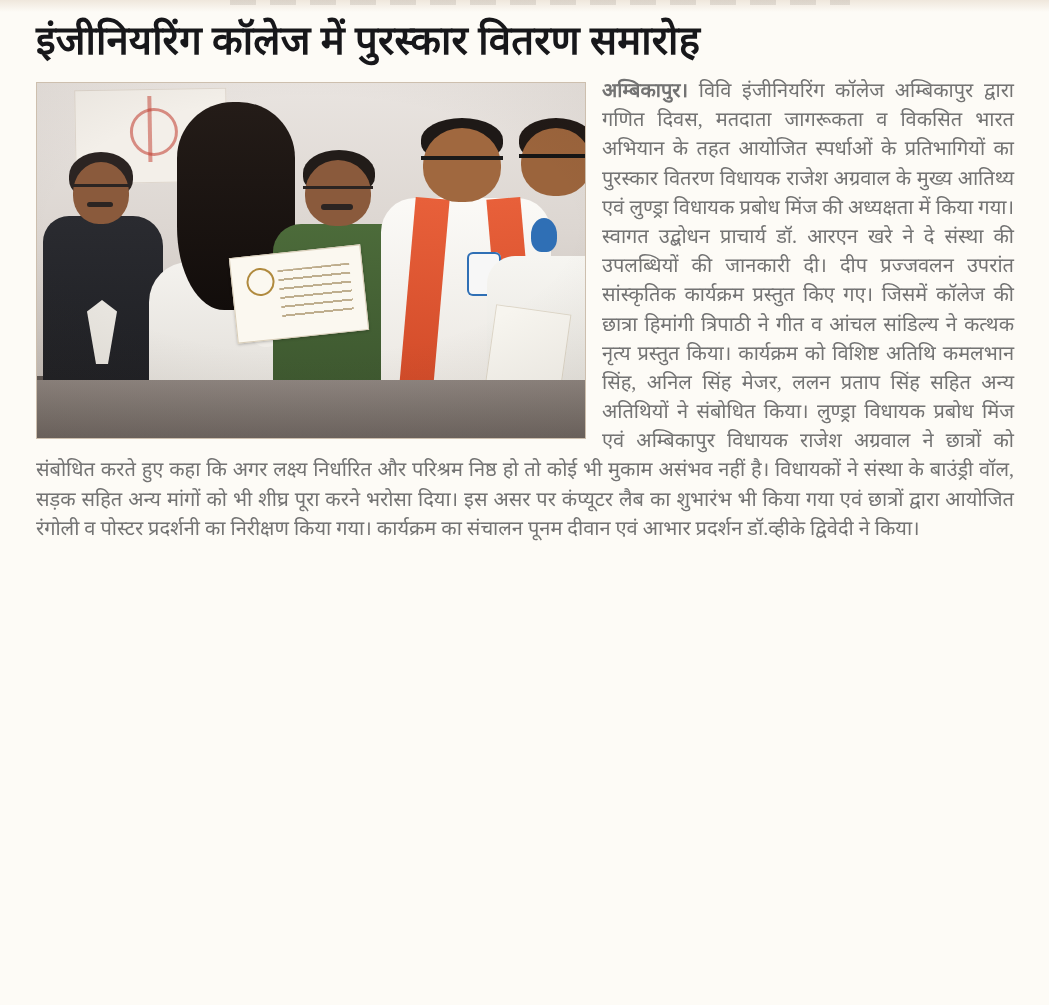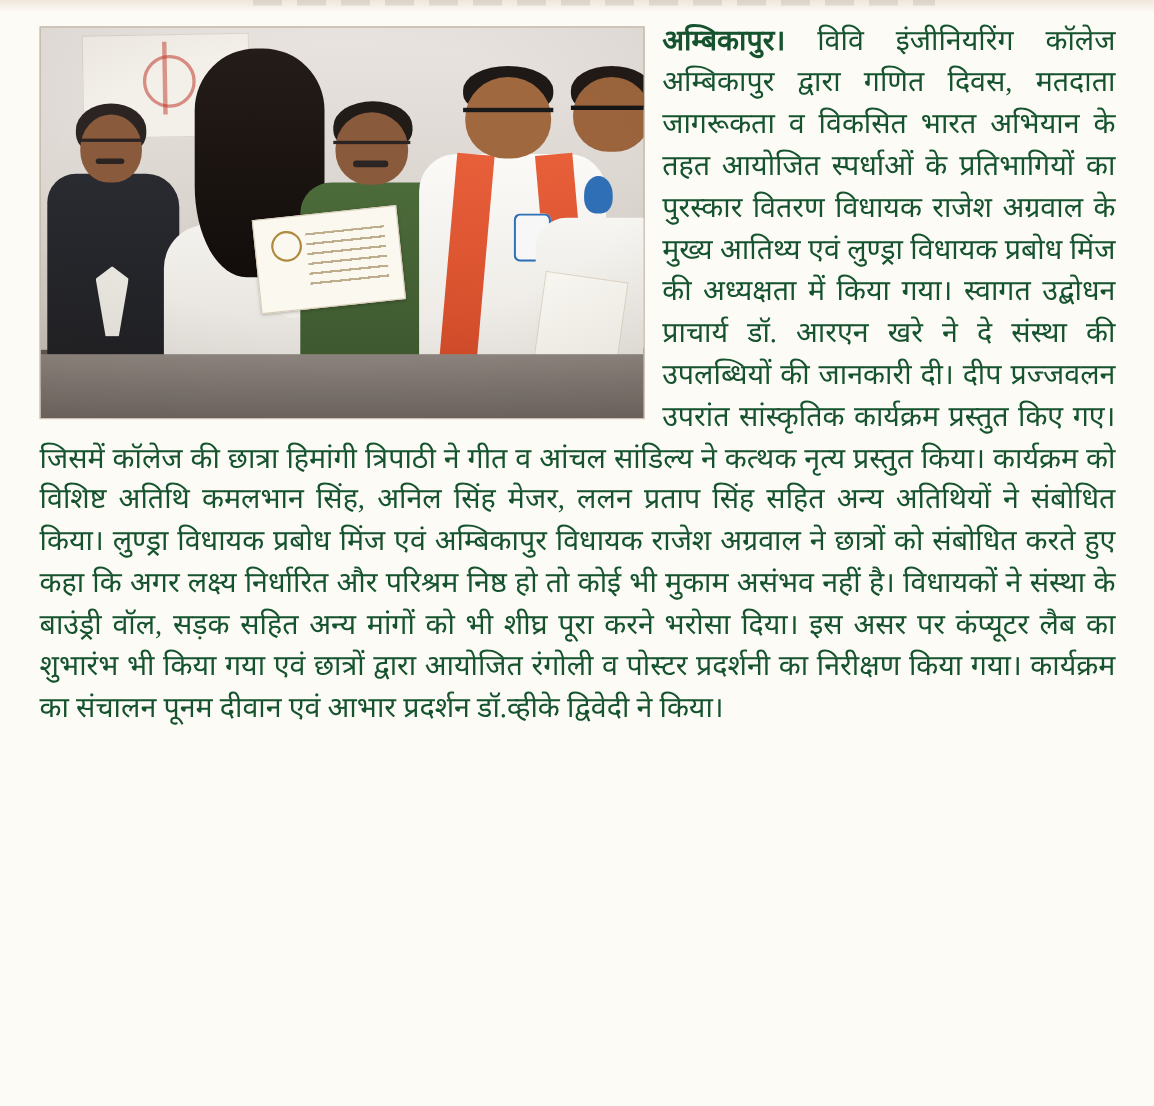--- a/index.html
+++ b/index.html
@@ -51,23 +51,23 @@
     font-family: "Liberation Serif", serif;
     font-weight: bold;
     font-size: 40px;
     line-height: 1.15;
     color: #17171a;
     letter-spacing: 0.2px;
     margin: 0 0 12px 0;
     white-space: nowrap;
   }
   .body-block {
-    font-size: 26px;
+    font-size: 20px;
     line-height: 1.46;
-    color: #14532d;
+    color: #737373;
     text-align: justify;
     text-justify: inter-word;
   }
   .dateline {
     font-weight: bold;
   }
   .photo {
     float: left;
     width: 548px;
     height: 355px;
@@ -262,20 +262,21 @@
 <body>
 
 <div class="page">
 
   <div class="top-strip">
     <div class="ghost"></div>
   </div>
 
   <div class="article">
 
+    <h1 class="headline">इंजीनियरिंग कॉलेज में पुरस्कार वितरण समारोह</h1>
 
     <div class="body-block">
 
       <div class="photo">
         <div class="ph-wall"></div>
         <div class="ph-banner"></div>
         <div class="ph-table"></div>
 
         <div class="person p1">
           <div class="torso">

